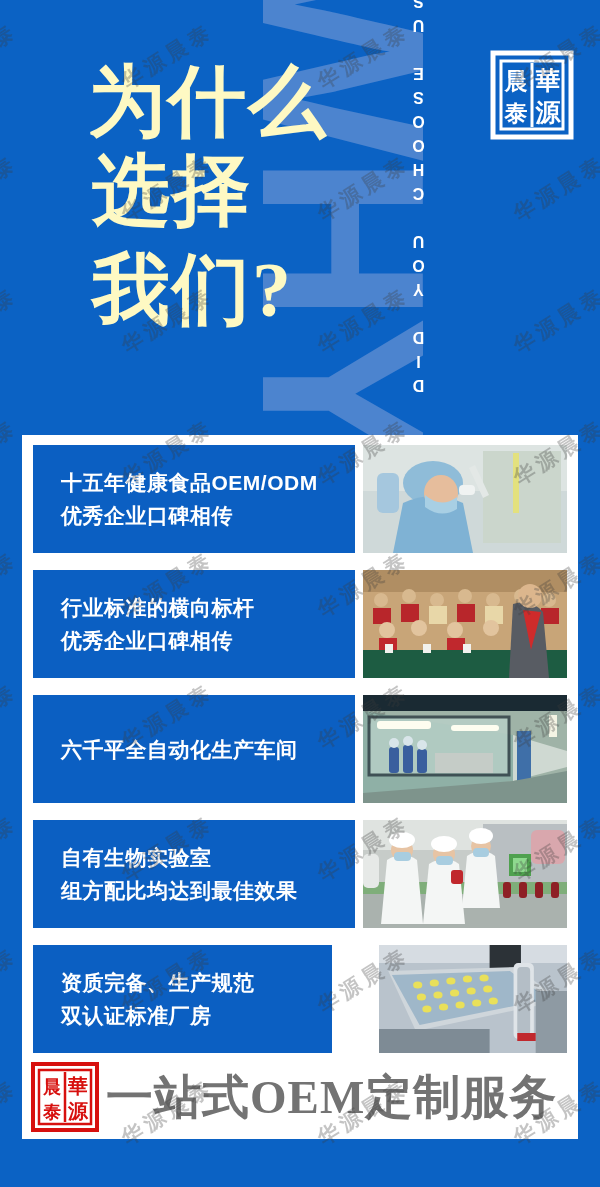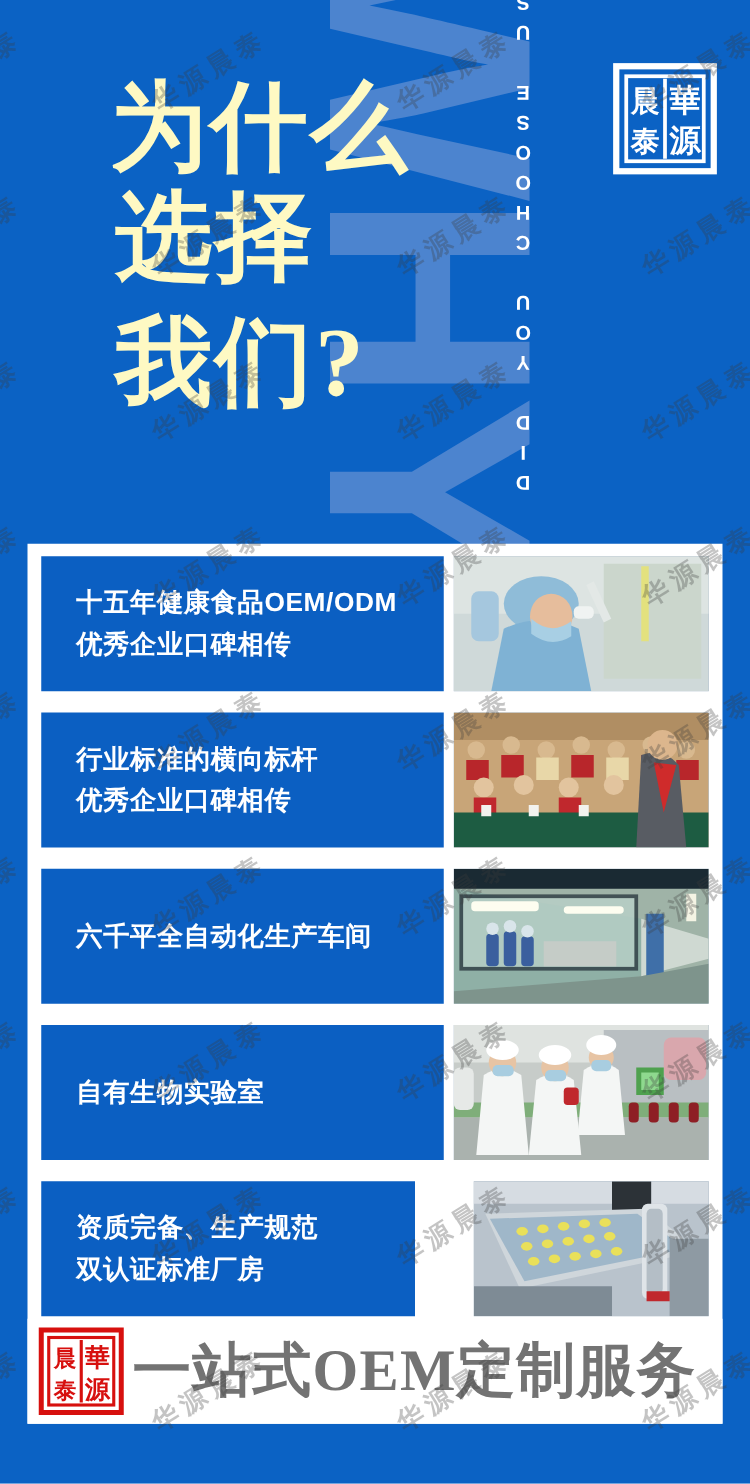--- a/index.html
+++ b/index.html
@@ -330,20 +330,21 @@
             <rect x="154" y="36" width="14" height="50" fill="#3f6fa8"></rect>
             <rect x="186" y="20" width="8" height="22" fill="#f4f4e4"></rect>
             <path d="M0 98 L150 86 L204 76 L204 108 L0 108 Z" fill="#7e948c"></path>
           </svg>
         </div>
       </div>
 
       <div class="row">
         <div class="row-text">
           <span class="t-line">自有生物实验室</span>
+          <span class="t-line">组方配比均达到最佳效果</span>
         </div>
         <div class="row-photo">
           <svg viewBox="0 0 204 108" preserveAspectRatio="none">
             <rect width="204" height="108" fill="#c7ccc9"></rect>
             <rect x="0" y="0" width="204" height="30" fill="#dfe3e0"></rect>
             <rect x="120" y="4" width="84" height="60" fill="#b9bfc2"></rect>
             <rect x="168" y="10" width="34" height="34" rx="6" fill="#d9a7ad"></rect>
             <rect x="146" y="34" width="22" height="22" fill="#4fa14f"></rect>
             <rect x="150" y="38" width="14" height="14" fill="#8ed98e"></rect>
             <rect x="0" y="62" width="204" height="12" fill="#7fae7a"></rect>

